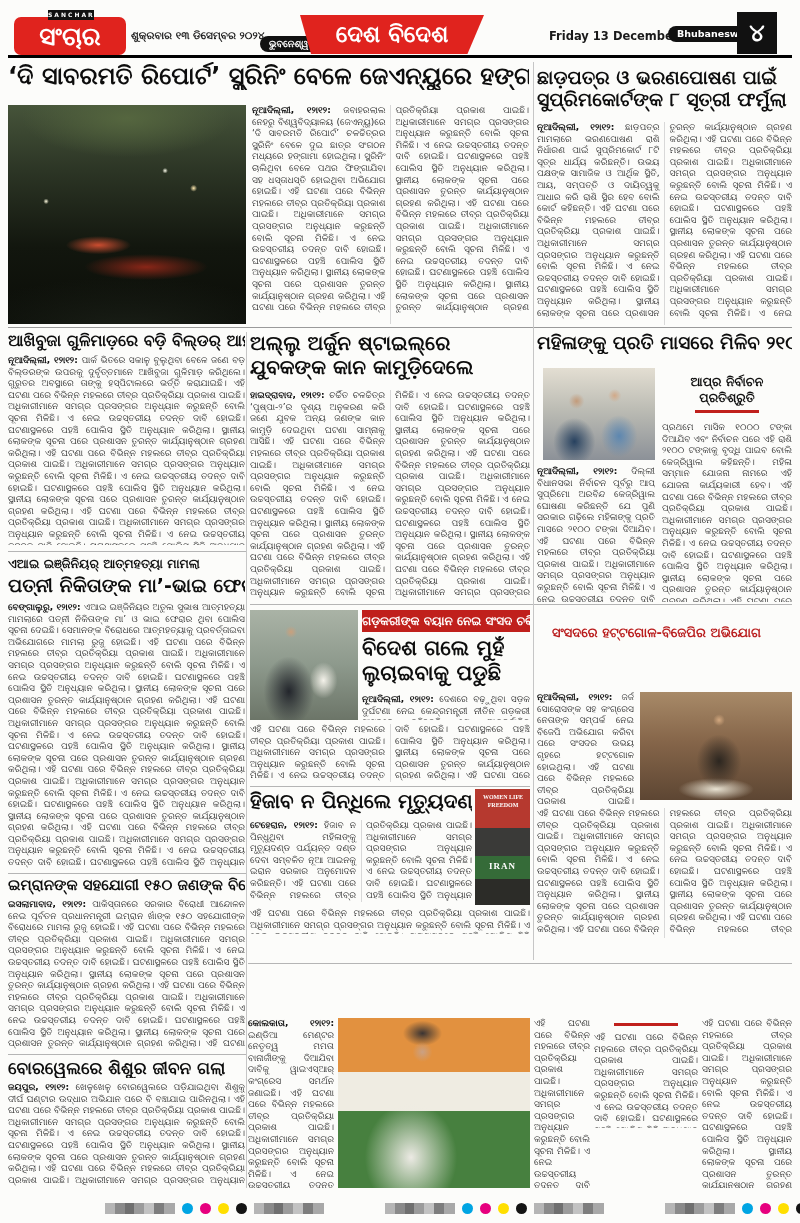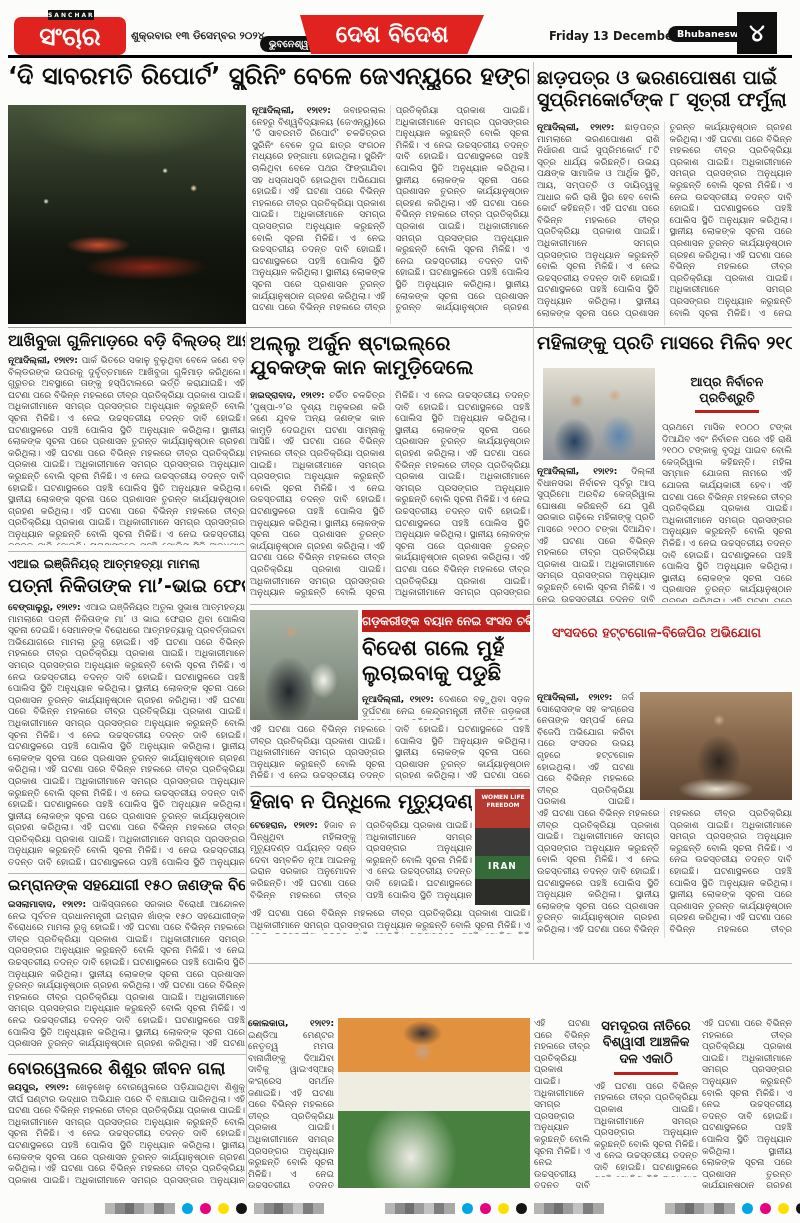--- a/index.html
+++ b/index.html
@@ -56,21 +56,21 @@
     radial-gradient(circle 11px at 64% 30%, #d2a988, transparent 60%),
     radial-gradient(circle 13px at 30% 36%, #c39b7a, transparent 60%),
     radial-gradient(ellipse 30px 34px at 28% 80%, #27415f, transparent 70%),
     radial-gradient(ellipse 26px 30px at 68% 74%, #5d87b0, transparent 70%),
     linear-gradient(180deg,#e3ded2 0%,#bcbcb4 45%,#8c9198 100%);}
   .photo-gadkari{background:
     radial-gradient(circle 10px at 38% 20%, #caa07c, transparent 60%),
     radial-gradient(ellipse 36px 50px at 36% 74%, #23262c, transparent 70%),
     radial-gradient(ellipse 20px 26px at 68% 64%, #f4f2ea, transparent 70%),
     linear-gradient(180deg,#aab3a6 0%,#8d998c 50%,#6c7568 100%);}
-  .photo-iran{background:linear-gradient(180deg,#b6392f 0 34%, #3a3a38 34% 58%, #356b38 58% 78%, #2c2c28 78% 100%);}
+  .photo-iran{background:linear-gradient(180deg,#b6392f 0 34%, #3a3a38 34% 58%, #356b38 58% 78%, #2c2c28 78% 100%);font-family:Liberation Serif, serif;}
   .photo-iran .sign1{position:absolute;left:2px;top:4px;width:52px;color:#fff;font-size:6px;font-weight:bold;
                      text-align:center;line-height:8px;}
   .photo-iran .sign2{position:absolute;left:0;top:62%;width:100%;color:#fff;font-size:9px;font-weight:bold;
                      text-align:center;letter-spacing:1px;}
   .photo-parliament{background:
     radial-gradient(circle 9px at 52% 26%, #d3a87f, transparent 65%),
     radial-gradient(ellipse 32px 38px at 52% 64%, #2c2620, transparent 70%),
     radial-gradient(ellipse 54px 16px at 50% 90%, #e8e2d2, transparent 70%),
     linear-gradient(180deg,#a88a68 0%,#86664a 45%,#5d4633 100%);}
   .photo-mamata{background:
@@ -248,21 +248,20 @@
       <b class="dl">କୋଲକାତା, ୧୨ା୧୨:</b>
       <span>ଇଣ୍ଡିଆ ମେଣ୍ଟର ନେତୃତ୍ୱ ମମତା ବାନାର୍ଜୀଙ୍କୁ ଦିଆଯିବା ଦାବିକୁ ୱାଇଏସ୍‌ଆର୍ କଂଗ୍ରେସ ସମର୍ଥନ ଜଣାଇଛି।</span>
       <span>ଏହି ଘଟଣା ପରେ ବିଭିନ୍ନ ମହଲରେ ତୀବ୍ର ପ୍ରତିକ୍ରିୟା ପ୍ରକାଶ ପାଇଛି। ଅଧିକାରୀମାନେ ସମଗ୍ର ପ୍ରସଙ୍ଗର ଅନୁଧ୍ୟାନ କରୁଛନ୍ତି ବୋଲି ସୂଚନା ମିଳିଛି। ଏ ନେଇ ଉଚ୍ଚସ୍ତରୀୟ ତଦନ୍ତ ଦାବି ହୋଇଛି। ଘଟଣାସ୍ଥଳରେ ପହଞ୍ଚି ପୋଲିସ ସ୍ଥିତି ଅନୁଧ୍ୟାନ କରିଥିଲା। ସ୍ଥାନୀୟ ଲୋକଙ୍କ ସୂଚନା ପରେ ପ୍ରଶାସନ ତୁରନ୍ତ କାର୍ଯ୍ୟାନୁଷ୍ଠାନ ଗ୍ରହଣ କରିଥିଲା। ଏହି ଘଟଣା ପରେ ବିଭିନ୍ନ ମହଲରେ ତୀବ୍ର ପ୍ରତିକ୍ରିୟା ପ୍ରକାଶ ପାଇଛି। ଅଧିକାରୀମାନେ ସମଗ୍ର ପ୍ରସଙ୍ଗର ଅନୁଧ୍ୟାନ କରୁଛନ୍ତି ବୋଲି ସୂଚନା ମିଳିଛି। ଏ ନେଇ ଉଚ୍ଚସ୍ତରୀୟ ତଦନ୍ତ ଦାବି ହୋଇଛି। ଘଟଣାସ୍ଥଳରେ ପହଞ୍ଚି ପୋଲିସ ସ୍ଥିତି ଅନୁଧ୍ୟାନ କରିଥିଲା। ସ୍ଥାନୀୟ ଲୋକଙ୍କ ସୂଚନା ପରେ ପ୍ରଶାସନ ତୁରନ୍ତ କାର୍ଯ୍ୟାନୁଷ୍ଠାନ ଗ୍ରହଣ କରିଥିଲା।</span>
     </p>
     <div class="photo photo-mamata" style="left:90px;top:50px;width:192px;height:170px"></div>
     <p class="body" style="left:286px;top:50px;width:56px;height:170px">
       <span>ଏହି ଘଟଣା ପରେ ବିଭିନ୍ନ ମହଲରେ ତୀବ୍ର ପ୍ରତିକ୍ରିୟା ପ୍ରକାଶ ପାଇଛି। ଅଧିକାରୀମାନେ ସମଗ୍ର ପ୍ରସଙ୍ଗର ଅନୁଧ୍ୟାନ କରୁଛନ୍ତି ବୋଲି ସୂଚନା ମିଳିଛି। ଏ ନେଇ ଉଚ୍ଚସ୍ତରୀୟ ତଦନ୍ତ ଦାବି ହୋଇଛି। ଘଟଣାସ୍ଥଳରେ ପହଞ୍ଚି ପୋଲିସ ସ୍ଥିତି ଅନୁଧ୍ୟାନ କରିଥିଲା। ସ୍ଥାନୀୟ ଲୋକଙ୍କ ସୂଚନା ପରେ ପ୍ରଶାସନ ତୁରନ୍ତ କାର୍ଯ୍ୟାନୁଷ୍ଠାନ ଗ୍ରହଣ କରିଥିଲା। ଏହି ଘଟଣା ପରେ ବିଭିନ୍ନ ମହଲରେ ତୀବ୍ର ପ୍ରତିକ୍ରିୟା ପ୍ରକାଶ ପାଇଛି। ଅଧିକାରୀମାନେ ସମଗ୍ର ପ୍ରସଙ୍ଗର ଅନୁଧ୍ୟାନ କରୁଛନ୍ତି ବୋଲି ସୂଚନା ମିଳିଛି। ଏ ନେଇ ଉଚ୍ଚସ୍ତରୀୟ ତଦନ୍ତ ଦାବି ହୋଇଛି। ଘଟଣାସ୍ଥଳରେ ପହଞ୍ଚି ପୋଲିସ ସ୍ଥିତି ଅନୁଧ୍ୟାନ କରିଥିଲା। ସ୍ଥାନୀୟ ଲୋକଙ୍କ ସୂଚନା ପରେ ପ୍ରଶାସନ ତୁରନ୍ତ କାର୍ଯ୍ୟାନୁଷ୍ଠାନ ଗ୍ରହଣ କରିଥିଲା।</span>
     </p>
     <div style="position:absolute;left:346px;top:50px;width:104px;height:170px">
       <div class="label-box" style="position:static;width:104px;font-size:13px">
-        <span>ସମଦୂରତା ନୀତିରେ ବିଶ୍ୱାସୀ ଆଞ୍ଚଳିକ ଦଳ ଏକାଠି</span>
         <div class="redline"></div>
       </div>
       <p class="body" style="position:static;display:block;width:104px;height:96px;margin-top:6px">
         <span>ଏହି ଘଟଣା ପରେ ବିଭିନ୍ନ ମହଲରେ ତୀବ୍ର ପ୍ରତିକ୍ରିୟା ପ୍ରକାଶ ପାଇଛି। ଅଧିକାରୀମାନେ ସମଗ୍ର ପ୍ରସଙ୍ଗର ଅନୁଧ୍ୟାନ କରୁଛନ୍ତି ବୋଲି ସୂଚନା ମିଳିଛି। ଏ ନେଇ ଉଚ୍ଚସ୍ତରୀୟ ତଦନ୍ତ ଦାବି ହୋଇଛି। ଘଟଣାସ୍ଥଳରେ ପହଞ୍ଚି ପୋଲିସ ସ୍ଥିତି ଅନୁଧ୍ୟାନ କରିଥିଲା। ସ୍ଥାନୀୟ ଲୋକଙ୍କ ସୂଚନା ପରେ ପ୍ରଶାସନ ତୁରନ୍ତ କାର୍ଯ୍ୟାନୁଷ୍ଠାନ ଗ୍ରହଣ କରିଥିଲା। ଏହି ଘଟଣା ପରେ ବିଭିନ୍ନ ମହଲରେ ତୀବ୍ର ପ୍ରତିକ୍ରିୟା ପ୍ରକାଶ ପାଇଛି। ଅଧିକାରୀମାନେ ସମଗ୍ର ପ୍ରସଙ୍ଗର ଅନୁଧ୍ୟାନ କରୁଛନ୍ତି ବୋଲି ସୂଚନା ମିଳିଛି। ଏ ନେଇ ଉଚ୍ଚସ୍ତରୀୟ ତଦନ୍ତ ଦାବି ହୋଇଛି। ଘଟଣାସ୍ଥଳରେ ପହଞ୍ଚି ପୋଲିସ ସ୍ଥିତି ଅନୁଧ୍ୟାନ କରିଥିଲା। ସ୍ଥାନୀୟ ଲୋକଙ୍କ ସୂଚନା ପରେ ପ୍ରଶାସନ ତୁରନ୍ତ କାର୍ଯ୍ୟାନୁଷ୍ଠାନ ଗ୍ରହଣ କରିଥିଲା।</span>
       </p>
     </div>
     <p class="body" style="left:454px;top:50px;width:90px;height:170px">
       <span>ଏହି ଘଟଣା ପରେ ବିଭିନ୍ନ ମହଲରେ ତୀବ୍ର ପ୍ରତିକ୍ରିୟା ପ୍ରକାଶ ପାଇଛି। ଅଧିକାରୀମାନେ ସମଗ୍ର ପ୍ରସଙ୍ଗର ଅନୁଧ୍ୟାନ କରୁଛନ୍ତି ବୋଲି ସୂଚନା ମିଳିଛି। ଏ ନେଇ ଉଚ୍ଚସ୍ତରୀୟ ତଦନ୍ତ ଦାବି ହୋଇଛି। ଘଟଣାସ୍ଥଳରେ ପହଞ୍ଚି ପୋଲିସ ସ୍ଥିତି ଅନୁଧ୍ୟାନ କରିଥିଲା। ସ୍ଥାନୀୟ ଲୋକଙ୍କ ସୂଚନା ପରେ ପ୍ରଶାସନ ତୁରନ୍ତ କାର୍ଯ୍ୟାନୁଷ୍ଠାନ ଗ୍ରହଣ କରିଥିଲା। ଏହି ଘଟଣା ପରେ ବିଭିନ୍ନ ମହଲରେ ତୀବ୍ର ପ୍ରତିକ୍ରିୟା ପ୍ରକାଶ ପାଇଛି। ଅଧିକାରୀମାନେ ସମଗ୍ର ପ୍ରସଙ୍ଗର ଅନୁଧ୍ୟାନ କରୁଛନ୍ତି ବୋଲି ସୂଚନା ମିଳିଛି। ଏ ନେଇ ଉଚ୍ଚସ୍ତରୀୟ ତଦନ୍ତ ଦାବି ହୋଇଛି। ଘଟଣାସ୍ଥଳରେ ପହଞ୍ଚି ପୋଲିସ ସ୍ଥିତି ଅନୁଧ୍ୟାନ କରିଥିଲା। ସ୍ଥାନୀୟ ଲୋକଙ୍କ ସୂଚନା ପରେ ପ୍ରଶାସନ ତୁରନ୍ତ କାର୍ଯ୍ୟାନୁଷ୍ଠାନ ଗ୍ରହଣ କରିଥିଲା। ଏହି ଘଟଣା ପରେ ବିଭିନ୍ନ ମହଲରେ ତୀବ୍ର ପ୍ରତିକ୍ରିୟା ପ୍ରକାଶ ପାଇଛି। ଅଧିକାରୀମାନେ ସମଗ୍ର ପ୍ରସଙ୍ଗର ଅନୁଧ୍ୟାନ କରୁଛନ୍ତି ବୋଲି ସୂଚନା ମିଳିଛି। ଏ ନେଇ ଉଚ୍ଚସ୍ତରୀୟ ତଦନ୍ତ ଦାବି ହୋଇଛି। ଘଟଣାସ୍ଥଳରେ ପହଞ୍ଚି ପୋଲିସ ସ୍ଥିତି ଅନୁଧ୍ୟାନ କରିଥିଲା। ସ୍ଥାନୀୟ ଲୋକଙ୍କ ସୂଚନା ପରେ ପ୍ରଶାସନ ତୁରନ୍ତ କାର୍ଯ୍ୟାନୁଷ୍ଠାନ ଗ୍ରହଣ କରିଥିଲା।</span>
     </p>
   </article>

